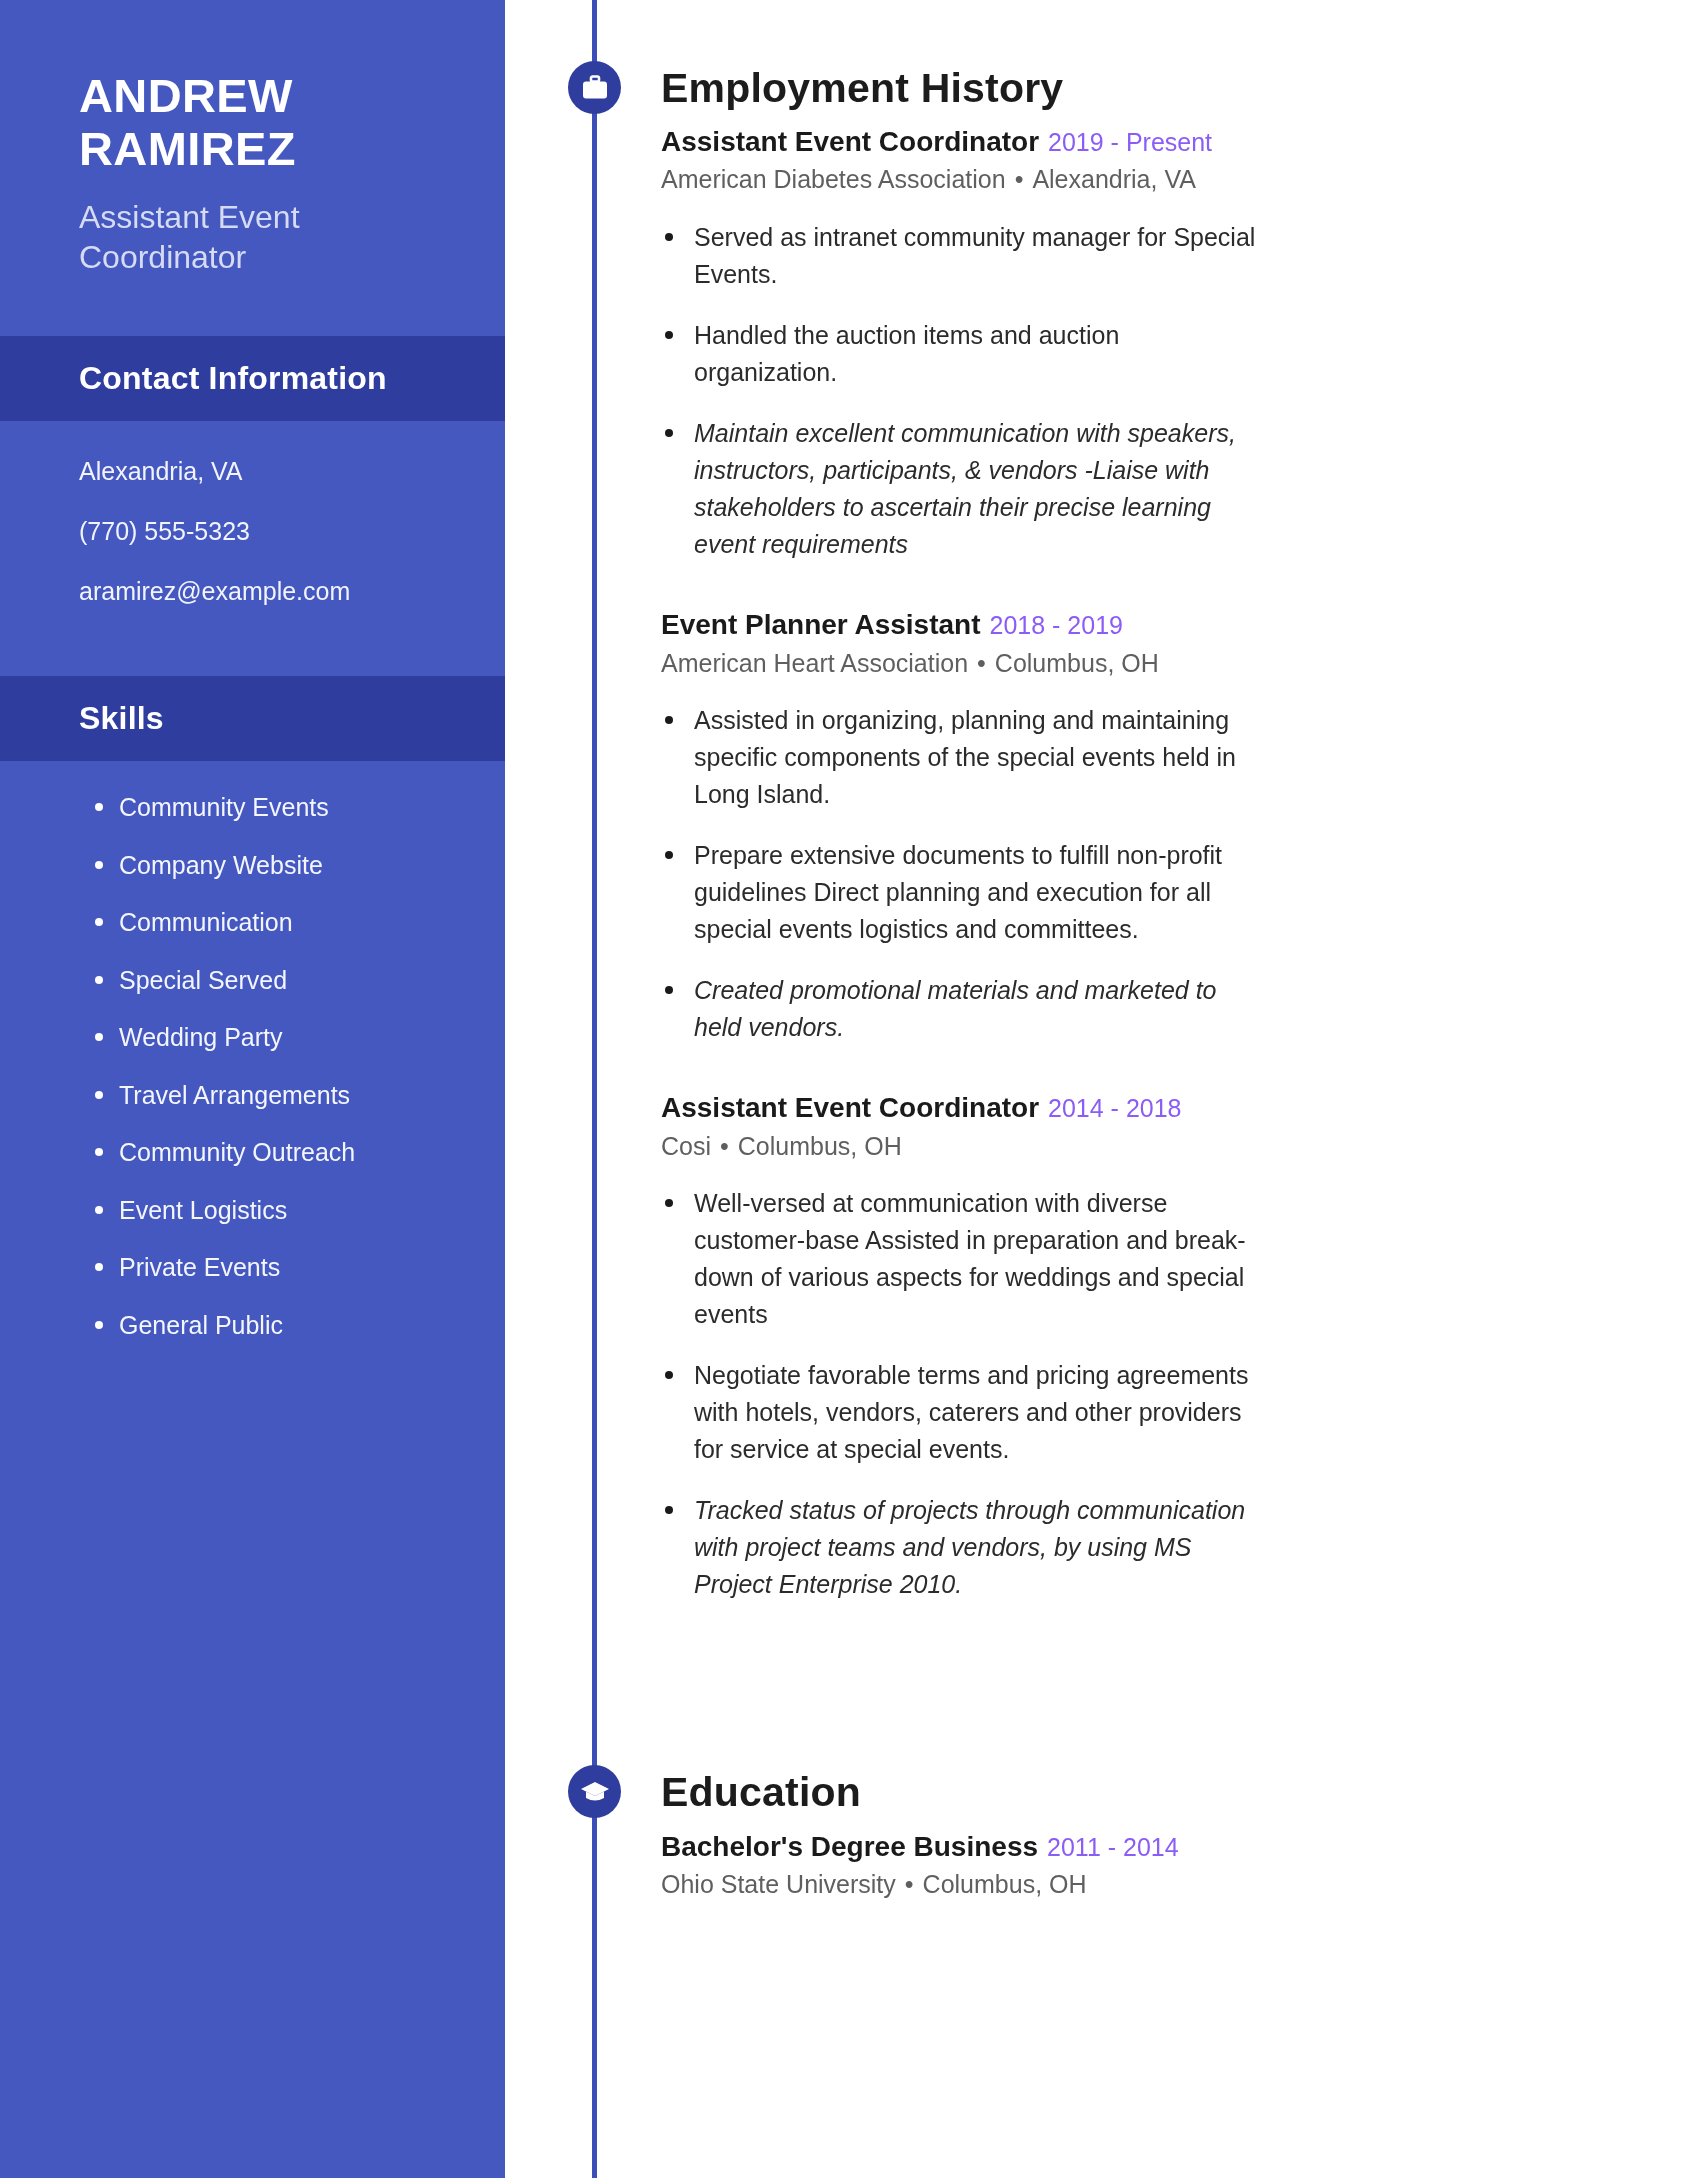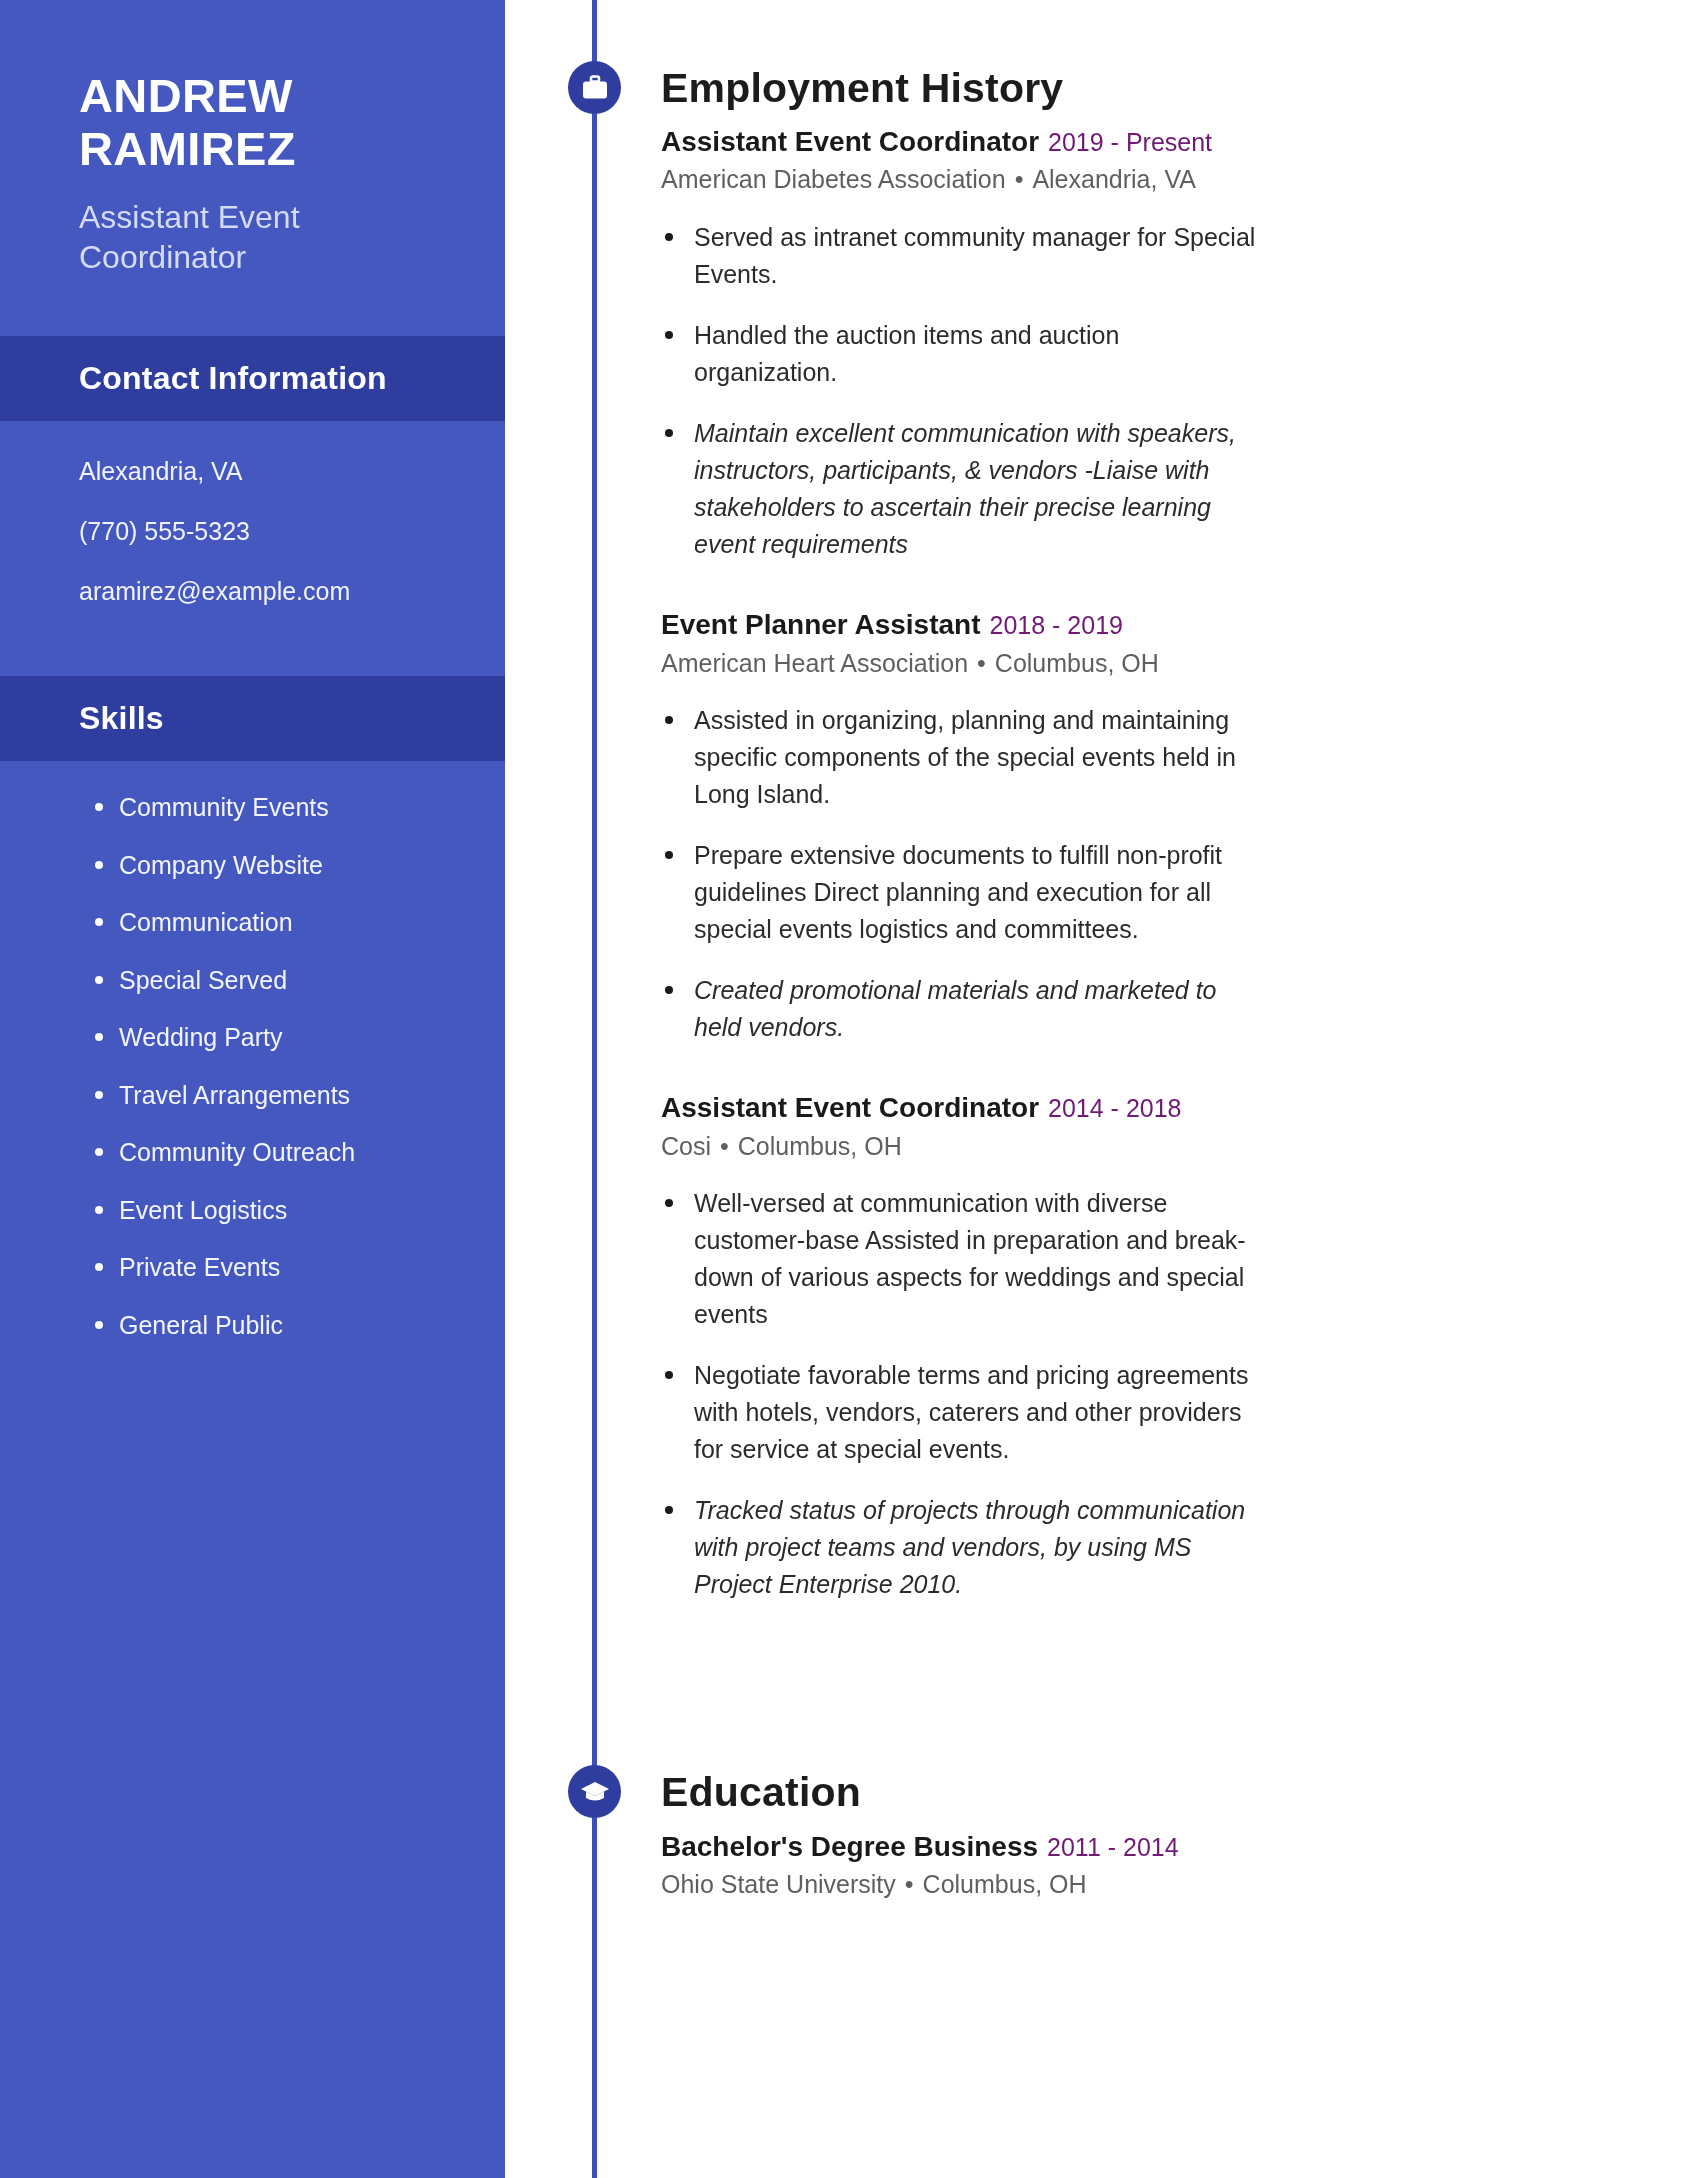--- a/index.html
+++ b/index.html
@@ -156,21 +156,21 @@
     margin-bottom: 3px;
   }
   .entry-title {
     font-size: 28px;
     font-weight: 700;
     color: #1a1a1a;
   }
   .entry-dates {
     font-size: 25px;
     font-weight: 400;
-    color: #701a75;
+    color: #8b5cf6;
     margin-left: 9px;
     text-align: right;
   }
   .entry-meta {
     font-size: 25px;
     color: #5f5f5f;
     line-height: 1.35;
   }
   .meta-dot {
     display: inline-block;

